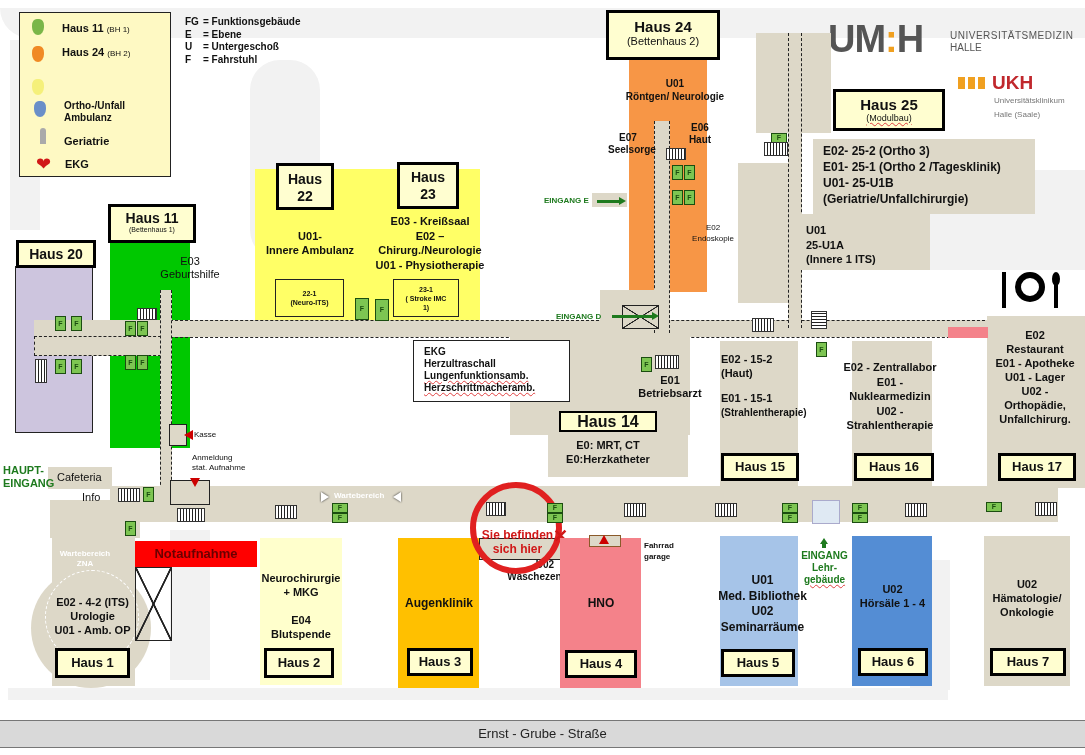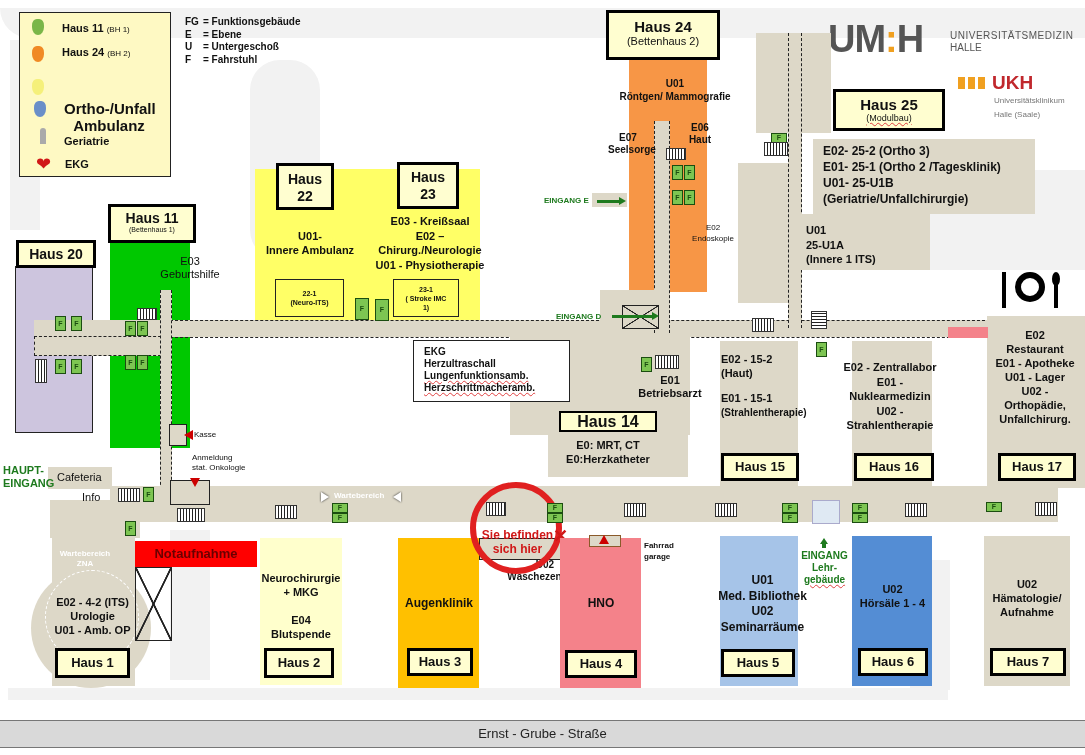--- a/index.html
+++ b/index.html
@@ -38,21 +38,21 @@
   <div style="text-align:center;font-size:13px;line-height:26px;color:#222;">Ernst - Grube - Straße</div>
 </div>
 
 <div class="abs" style="left:19px;top:12px;width:150px;height:163px;border:1px solid #222;background:#fef9c3;">
   <div class="abs" style="left:12px;top:6px;width:12px;height:16px;background:#7ab648;border-radius:40% 40% 50% 50%;"></div>
   <div class="txt bold" style="left:42px;top:9px;font-size:11px;"><span>Haus 11</span> <span style="font-weight:normal;font-size:8px;">(BH 1)</span></div>
   <div class="abs" style="left:12px;top:33px;width:12px;height:16px;background:#f08a24;border-radius:40% 40% 50% 50%;"></div>
   <div class="txt bold" style="left:42px;top:33px;font-size:11px;"><span>Haus 24</span> <span style="font-weight:normal;font-size:8px;">(BH 2)</span></div>
   <div class="abs" style="left:12px;top:66px;width:12px;height:16px;background:#f5f07a;border-radius:40% 40% 50% 50%;"></div>
   <div class="abs" style="left:14px;top:88px;width:12px;height:16px;background:#6a8fc8;border-radius:40% 40% 50% 50%;"></div>
-  <div class="txt bold" style="left:44px;top:87px;width:90px;font-size:15px;text-align:center;">Ortho-/Unfall Ambulanz</div>
+  <div class="txt bold" style="left:44px;top:87px;width:90px;font-size:10px;">Ortho-/Unfall Ambulanz</div>
   <div class="abs" style="left:20px;top:115px;width:6px;height:16px;background:#aaa;border-radius:3px 3px 0 0;"></div>
   <div class="txt bold" style="left:44px;top:122px;font-size:11px;">Geriatrie</div>
   <div class="abs" style="left:16px;top:142px;font-size:18px;line-height:18px;color:#d01818;">❤</div>
   <div class="txt bold" style="left:45px;top:145px;font-size:11px;">EKG</div>
 </div>
 
 <div class="abs" style="left:185px;top:16px;font-size:10px;font-weight:bold;line-height:12.5px;">
   <div><span style="display:inline-block;width:18px;">FG</span><span>= Funktionsgebäude</span></div>
   <div><span style="display:inline-block;width:18px;">E</span><span>= Ebene</span></div>
   <div><span style="display:inline-block;width:18px;">U</span><span>= Untergeschoß</span></div>
@@ -140,21 +140,21 @@
 </div>
 
 <div class="abs" style="left:629px;top:60px;width:78px;height:232px;background:#f79646;"></div>
 <div class="abs beige" style="left:654px;top:121px;width:14px;height:212px;border-left:1px dashed #222;border-right:1px dashed #222;"></div>
 <div class="label-box" style="left:606px;top:10px;width:114px;height:50px;">
   <div style="font-size:15px;margin-top:5px;">Haus 24</div>
   <div style="font-size:11px;font-weight:normal;">(Bettenhaus 2)</div>
 </div>
 <div class="txt c bold" style="left:615px;top:77px;width:120px;font-size:10px;line-height:13px;">
   <div>U01</div>
-  <div>Röntgen/ Mammografie</div>
+  <div>Röntgen/ Neurologie</div>
 </div>
 <div class="txt c bold" style="left:608px;top:132px;width:40px;font-size:10px;line-height:12px;">
   <div>E07</div>
   <div>Seelsorge</div>
 </div>
 <div class="txt c bold" style="left:685px;top:122px;width:30px;font-size:10px;line-height:12px;">
   <div>E06</div>
   <div>Haut</div>
 </div>
 <div class="txt c" style="left:683px;top:222px;width:60px;font-size:8px;line-height:11px;">
@@ -241,21 +241,21 @@
 <div class="txt bold green" style="left:3px;top:464px;font-size:11px;line-height:13px;">
   <div>HAUPT-</div>
   <div>EINGANG</div>
 </div>
 
 <div class="abs beige" style="left:169px;top:424px;width:16px;height:20px;border:1px solid #222;"></div>
 <div class="tri-left" style="left:184px;top:430px;"></div>
 <div class="txt" style="left:194px;top:430px;font-size:8px;">Kasse</div>
 <div class="txt" style="left:192px;top:453px;font-size:8px;line-height:10px;">
   <div>Anmeldung</div>
-  <div>stat. Onkologie</div>
+  <div>stat. Aufnahme</div>
 </div>
 <div class="abs beige" style="left:170px;top:480px;width:38px;height:23px;border:1px solid #222;"></div>
 <div class="tri-down" style="left:190px;top:478px;"></div>
 
 <div class="txt bold" style="left:334px;top:491px;font-size:8px;color:#fff;">Wartebereich</div>
 <div class="abs" style="left:321px;top:492px;width:0;height:0;border-top:5px solid transparent;border-bottom:5px solid transparent;border-left:8px solid #fff;filter:drop-shadow(0 0 1px #222);"></div>
 <div class="abs" style="left:393px;top:492px;width:0;height:0;border-top:5px solid transparent;border-bottom:5px solid transparent;border-right:8px solid #fff;filter:drop-shadow(0 0 1px #222);"></div>
 
 <div class="abs beige" style="left:52px;top:536px;width:83px;height:150px;"></div>
 <div class="abs beige" style="left:31px;top:568px;width:120px;height:120px;border-radius:50%;"></div>
@@ -334,21 +334,21 @@
 <div class="txt c bold" style="left:840px;top:582px;width:105px;font-size:11px;line-height:14px;">
   <div>U02</div>
   <div>Hörsäle 1 - 4</div>
 </div>
 <div class="label-box" style="left:858px;top:648px;width:70px;height:28px;font-size:13px;line-height:22px;"><span>Haus 6</span></div>
 
 <div class="abs beige" style="left:984px;top:536px;width:86px;height:150px;"></div>
 <div class="txt c bold" style="left:977px;top:577px;width:100px;font-size:11px;line-height:14px;">
   <div>U02</div>
   <div>Hämatologie/</div>
-  <div>Aufnahme</div>
+  <div>Onkologie</div>
 </div>
 <div class="label-box" style="left:990px;top:648px;width:76px;height:28px;font-size:13px;line-height:22px;"><span>Haus 7</span></div>
 
 <div class="elev" style="left:55px;top:316px;">F</div>
 <div class="elev" style="left:71px;top:316px;">F</div>
 <div class="elev" style="left:55px;top:359px;">F</div>
 <div class="elev" style="left:71px;top:359px;">F</div>
 <div class="elev" style="left:125px;top:321px;">F</div>
 <div class="elev" style="left:137px;top:321px;">F</div>
 <div class="elev" style="left:125px;top:355px;">F</div>

